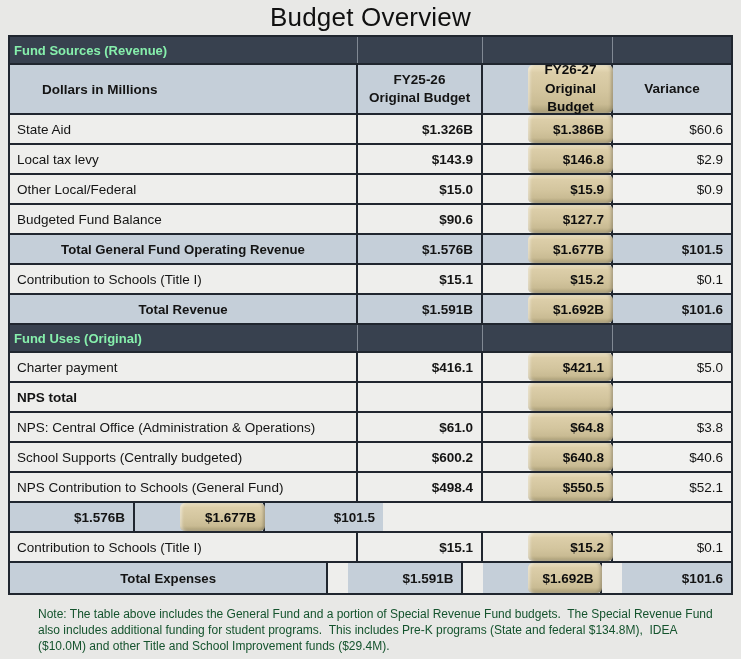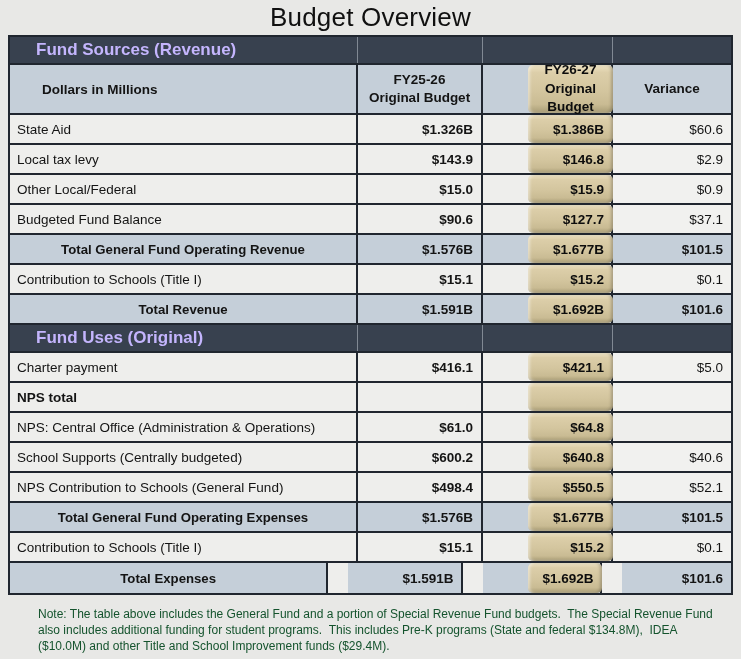--- a/index.html
+++ b/index.html
@@ -52,21 +52,21 @@
     background:var(--rowbg);
     overflow:visible;
   }
   .c1{width:348px;padding-left:7px;font-size:13.5px;}
   .c2{width:125px;justify-content:flex-end;padding-right:8px;font-size:13.5px;}
   .c3{width:130px;position:relative;}
   .c4{width:118px;justify-content:flex-end;padding-right:8px;font-size:13.5px;border-right:none;background:var(--varbg);}
   
   .section .c{background:var(--navy);border-right:1px solid rgba(190,197,205,.55);}
   .section .c4{border-right:none;}
-  .section .c1{color:#c4b5fd;font-weight:bold;font-size:17px;padding-left:26px;}
+  .section .c1{color:#86efac;font-weight:bold;font-size:13px;padding-left:4px;}
   
   .header .c{background:var(--blue);}
   .header .c1{font-weight:bold;padding-left:32px;}
   .header .c2,.header .c4{justify-content:center;padding:0;text-align:center;font-weight:bold;white-space:pre-line;line-height:1.35;}
   
   .total .c{background:var(--blue);}
   .total .c4{background:var(--blue);}
   .total .c1{justify-content:center;padding-left:0;text-align:center;font-weight:bold;font-size:13.2px;}
   .total .c2,.total .c4{font-weight:bold;}
   
@@ -141,21 +141,20 @@
         <div class="pill">$15.9</div>
       </div>
       <div class="c c4">$0.9</div>
     </div>
     <div class="row data">
       <div class="c c1">Budgeted Fund Balance</div>
       <div class="c c2">$90.6</div>
       <div class="c c3">
         <div class="pill">$127.7</div>
       </div>
-      <div class="c c4">$37.1</div>
     </div>
     <div class="row total">
       <div class="c c1">Total General Fund Operating Revenue</div>
       <div class="c c2">$1.576B</div>
       <div class="c c3">
         <div class="pill">$1.677B</div>
       </div>
       <div class="c c4">$101.5</div>
     </div>
     <div class="row data">
@@ -195,39 +194,39 @@
         <div class="pill"></div>
       </div>
       <div class="c c4"></div>
     </div>
     <div class="row data indent">
       <div class="c c1">NPS: Central Office (Administration &amp; Operations)</div>
       <div class="c c2">$61.0</div>
       <div class="c c3">
         <div class="pill">$64.8</div>
       </div>
+      <div class="c c4">$3.8</div>
     </div>
     <div class="row data indent">
       <div class="c c1">School Supports (Centrally budgeted)</div>
       <div class="c c2">$600.2</div>
       <div class="c c3">
         <div class="pill">$640.8</div>
       </div>
       <div class="c c4">$40.6</div>
     </div>
     <div class="row data indent">
       <div class="c c1">NPS Contribution to Schools (General Fund)</div>
       <div class="c c2">$498.4</div>
       <div class="c c3">
         <div class="pill">$550.5</div>
       </div>
       <div class="c c4">$52.1</div>
     </div>
     <div class="row total">
-      <div class="c c1">Total General Fund Operating Expenses</div>
       <div class="c c2">$1.576B</div>
       <div class="c c3">
         <div class="pill">$1.677B</div>
       </div>
       <div class="c c4">$101.5</div>
     </div>
     <div class="row data">
       <div class="c c1">Contribution to Schools (Title I)</div>
       <div class="c c2">$15.1</div>
       <div class="c c3">

